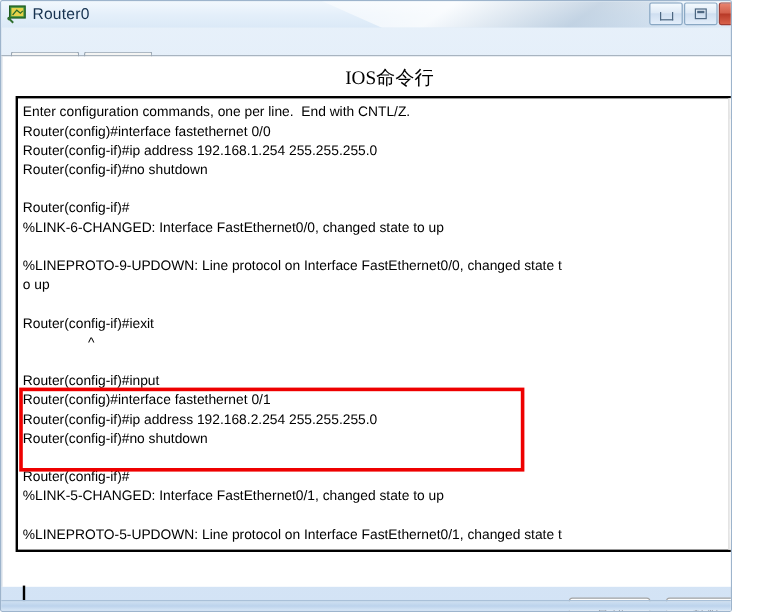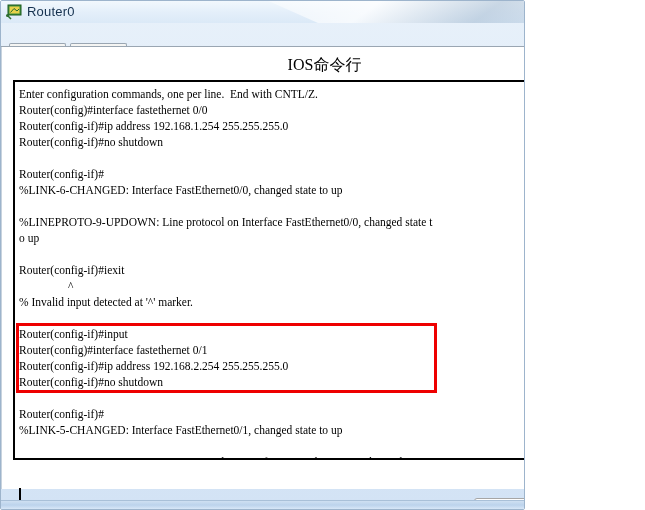--- a/index.html
+++ b/index.html
@@ -11,21 +11,21 @@
     width: 645px;
     height: 510px;
     overflow: hidden;
     font-family: "Liberation Sans", sans-serif;
   }
 
   
   .window {
     position: absolute;
     left: 0; top: 0;
-    width: 525px;
+    width: 610px;
     height: 510px;
     box-sizing: border-box;
     background: linear-gradient(to bottom, #e8f1fa 0%, #dce9f7 40%, #d3e3f5 100%);
     border: 1px solid #9db4cc;
     border-radius: 2px;
     overflow: hidden;
   }
 
   
   .titlebar {
@@ -189,21 +189,21 @@
   .console {
     position: absolute;
     left: 0; top: 0;
     right: 17px;
     bottom: 0;
     overflow: hidden;
     padding: 4px 0 0 4px;
     box-sizing: border-box;
   }
   .line {
-    font-family: Liberation Serif, serif;
+    font-family: Liberation Sans, sans-serif;
     font-size: 11.5px;
     line-height: 16px;
     color: #000;
     white-space: pre;
     height: 16px;
   }
   .line.blank { height: 16px; }
 
   
   .redbox {
@@ -376,21 +376,20 @@
           <div class="line">Router(config-if)#no shutdown</div>
           <div class="line blank"></div>
           <div class="line">Router(config-if)#</div>
           <div class="line">%LINK-6-CHANGED: Interface FastEthernet0/0, changed state to up</div>
           <div class="line blank"></div>
           <div class="line">%LINEPROTO-9-UPDOWN: Line protocol on Interface FastEthernet0/0, changed state t</div>
           <div class="line">o up</div>
           <div class="line blank"></div>
           <div class="line">Router(config-if)#iexit</div>
           <div class="line">                 ^</div>
-          <div class="line">% Invalid input detected at '^' marker.</div>
           <div class="line blank"></div>
           <div class="line">Router(config-if)#input</div>
           <div class="line">Router(config)#interface fastethernet 0/1</div>
           <div class="line">Router(config-if)#ip address 192.168.2.254 255.255.255.0</div>
           <div class="line">Router(config-if)#no shutdown</div>
           <div class="line blank"></div>
           <div class="line">Router(config-if)#</div>
           <div class="line">%LINK-5-CHANGED: Interface FastEthernet0/1, changed state to up</div>
           <div class="line blank"></div>
           <div class="line">%LINEPROTO-5-UPDOWN: Line protocol on Interface FastEthernet0/1, changed state t</div>

